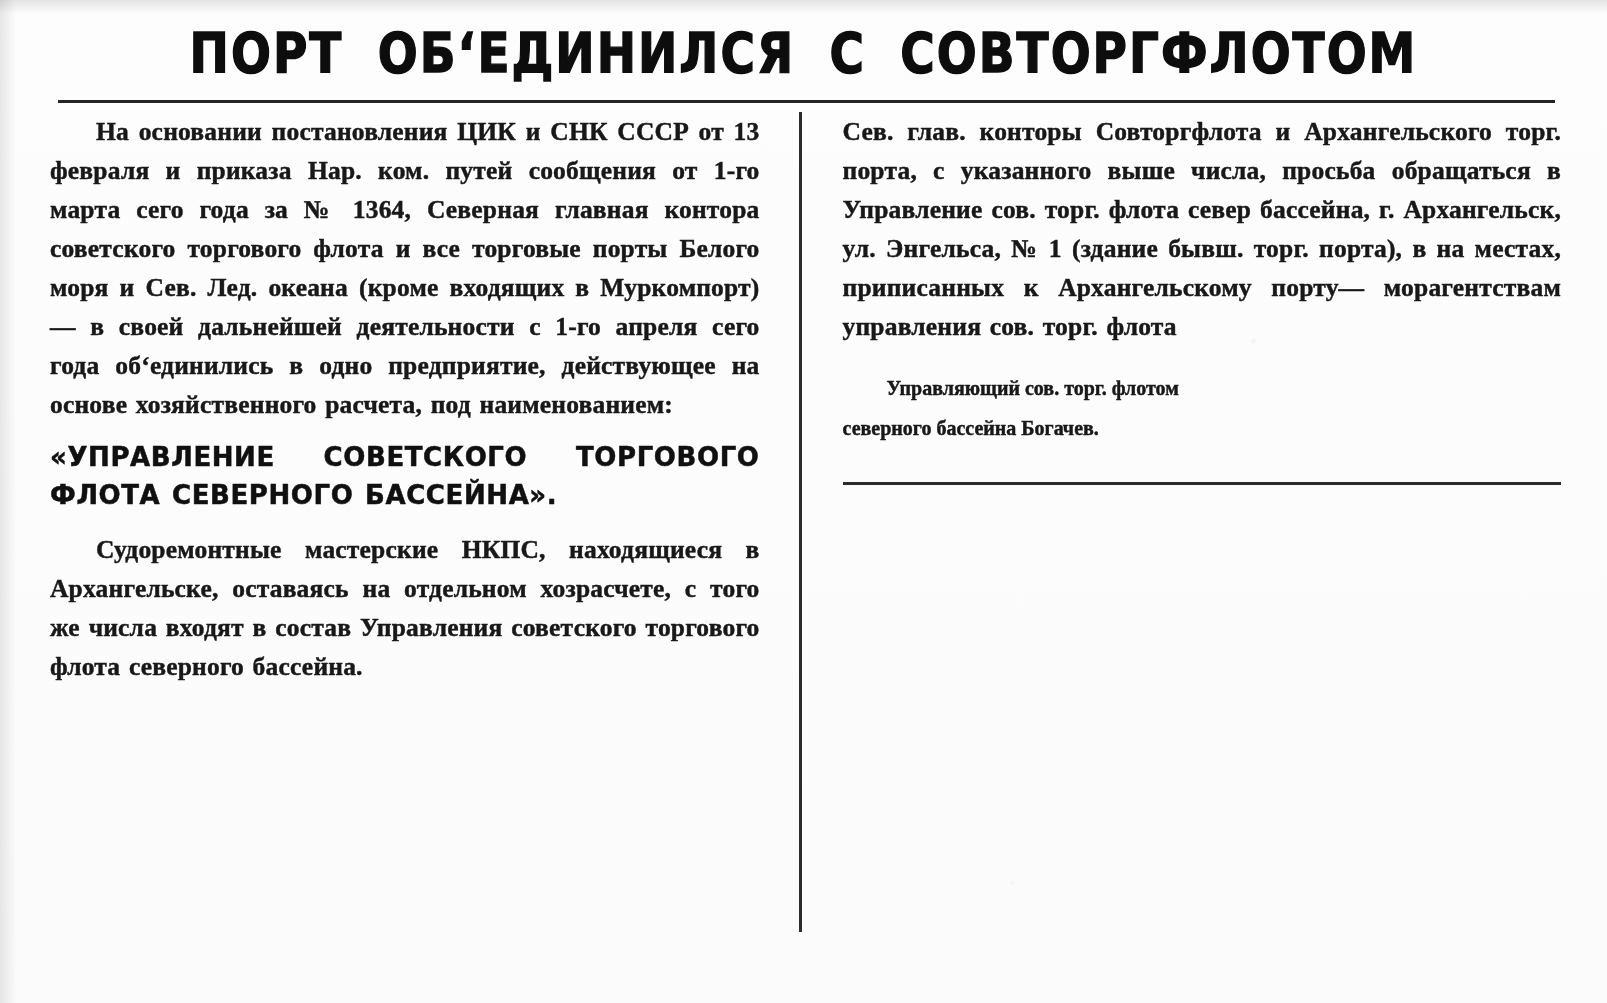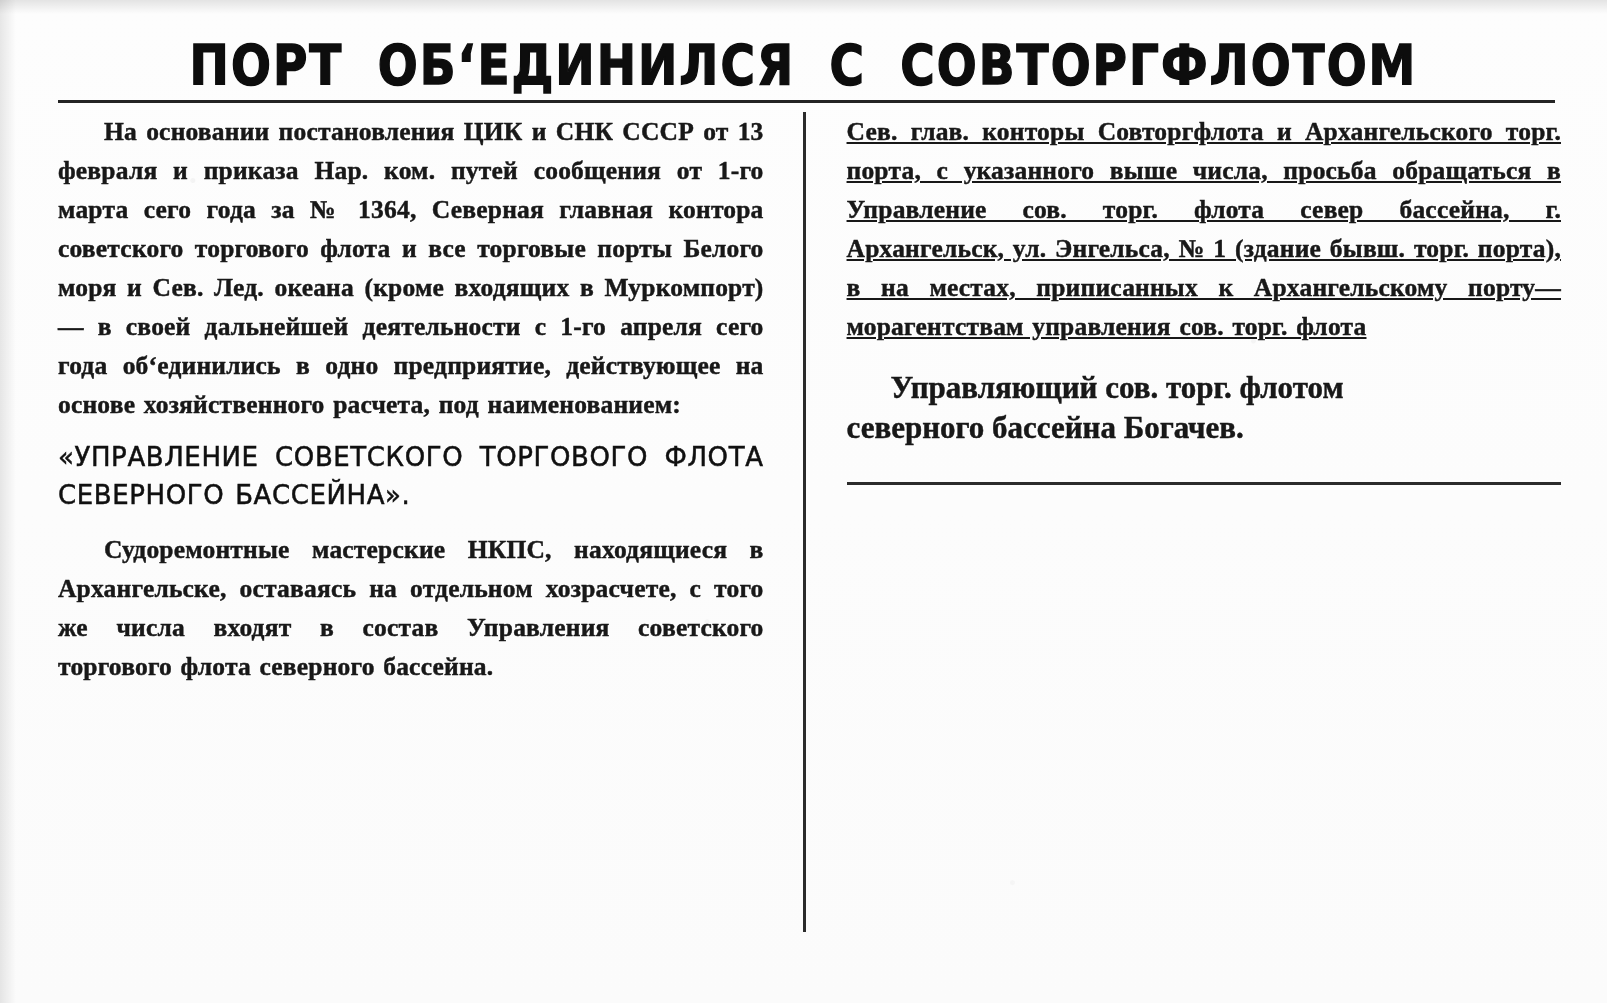--- a/index.html
+++ b/index.html
@@ -23,21 +23,21 @@
       radial-gradient(circle at 12% 18%, rgba(0,0,0,0.035) 0 2px, transparent 3px),
       radial-gradient(circle at 44% 62%, rgba(0,0,0,0.03) 0 2px, transparent 3px),
       radial-gradient(circle at 78% 34%, rgba(0,0,0,0.03) 0 2px, transparent 3px),
       radial-gradient(circle at 63% 88%, rgba(0,0,0,0.025) 0 2px, transparent 3px),
       linear-gradient(180deg, #fdfdfd 0%, #fbfbfb 100%);
     pointer-events: none;
   }
   .sheet {
     position: absolute;
     inset: 0;
-    padding: 12px;
+    padding: 0;
   }
 
   
   .headline {
     text-align: center;
     font-family: "DejaVu Sans", sans-serif;
     font-weight: 700;
     font-size: 47px;
     letter-spacing: 2px;
     word-spacing: 16px;
@@ -60,21 +60,20 @@
 
   
   .columns {
     position: absolute;
     top: 112px;
     left: 50px;
     right: 46px;
     bottom: 0;
     display: flex;
     gap: 17px;
-    margin-left: 8px;
   }
   .col {
     position: relative;
     box-sizing: border-box;
   }
   .col-left {
     width: 735px;
     padding-right: 22px;
   }
   .col-divider {
@@ -95,38 +94,38 @@
     font-size: 25.5px;
     line-height: 39px;
     font-weight: 700;
     letter-spacing: 0.2px;
     word-spacing: 2px;
     color: #181818;
     text-indent: 46px;
     font-family: "Liberation Serif", serif;
     -webkit-text-stroke: 0.45px #181818;
   }
-  p.noindent { text-indent: 0; text-decoration: underline; }
+  p.noindent { text-indent: 0; }
 
   .boldhead {
     font-family: "DejaVu Sans", sans-serif;
-    font-weight: 400;
+    font-weight: 700;
     font-size: 26px;
     line-height: 38px;
     letter-spacing: 0.6px;
     text-align: justify;
     margin: 14px 0 16px 0;
     color: #101010;
     text-indent: 0;
     -webkit-text-stroke: 0.5px #101010;
   }
 
   .signature {
     margin-top: 22px;
-    font-size: 31px;
+    font-size: 20px;
     line-height: 40px;
     font-weight: 700;
     color: #181818;
     -webkit-text-stroke: 0.45px #181818;
   }
   .signature .line1 { display: block; text-indent: 44px; }
   .signature .line2 { display: block; text-align: left; padding-right: 18px; }
 
   .end-rule {
     margin-top: 34px;

